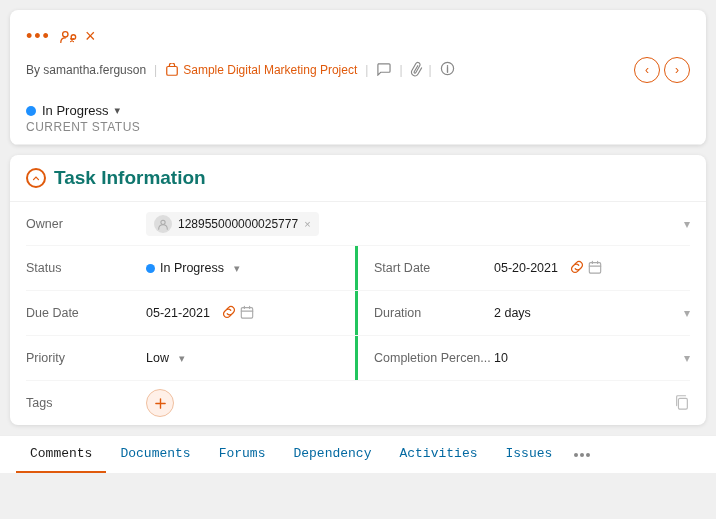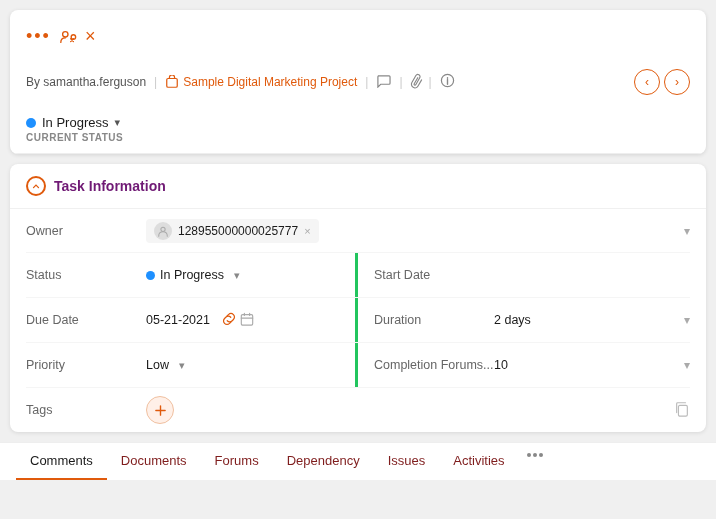--- a/index.html
+++ b/index.html
@@ -46,21 +46,21 @@
     }
     .close-btn {
       color: #e05a0c;
       font-size: 18px !important;
       font-weight: 300;
     }
     .subtitle {
       display: flex;
       align-items: center;
       gap: 8px;
-      margin-top: 22px;
+      margin-top: 10px;
       font-size: 12px;
       color: #555;
     }
     .subtitle-author { color: #555; }
     .subtitle-sep { color: #ccc; }
     .project-link {
       display: flex;
       align-items: center;
       gap: 4px;
       color: #e05a0c;
@@ -96,26 +96,26 @@
     }
     .status-dot {
       width: 10px; height: 10px;
       border-radius: 50%;
       background: #1e90ff;
       display: inline-block;
     }
     .status-label { color: #1a1a1a; }
     .chevron-down { color: #555; font-size: 11px; }
     .current-status-label {
-      font-size: 10px;
+      font-size: 12px;
       color: #888;
       letter-spacing: 0.5px;
       margin-top: 2px;
       text-transform: uppercase;
-      font-weight: 700;
+      font-weight: 400;
     }
     
     .section {
       background: #fff;
       margin: 10px;
       border-radius: 8px;
       box-shadow: 0 1px 4px rgba(0,0,0,0.1);
     }
     .section-header {
       display: flex;
@@ -127,23 +127,23 @@
     }
     .section-icon {
       width: 20px; height: 20px;
       border: 2px solid #e05a0c;
       border-radius: 50%;
       display: flex; align-items: center; justify-content: center;
       color: #e05a0c;
       font-size: 10px;
     }
     .section-title {
-      font-size: 14px;
+      font-size: 19px;
       font-weight: 600;
-      color: #701a75;
+      color: #0f766e;
     }
     
     .fields-grid {
       padding: 0 16px;
     }
     .field-row {
       display: flex;
       align-items: center;
       border-bottom: 1px solid #f5f5f5;
       min-height: 44px;
@@ -237,29 +237,30 @@
       color: #e05a0c;
       cursor: pointer;
       font-size: 13px;
     }
     .copy-icon { color: #aaa; font-size: 14px; cursor: pointer; margin-left: auto; }
     
     .tabs-bar {
       background: #fff;
       padding: 0 16px;
       display: flex;
-      align-items: flex-start;
+      align-items: center;
       gap: 0;
       border-top: 1px solid #eee;
       margin-top: 10px;
+      font-family: Liberation Mono, monospace;
     }
     .tab {
       padding: 10px 14px;
       font-size: 13px;
-      color: #7f1d1d;
+      color: #0369a1;
       cursor: pointer;
       border-bottom: 2px solid transparent;
       white-space: nowrap;
     }
     .tab.active {
       color: #1a1a1a;
       border-bottom: 2px solid #e05a0c;
       font-weight: 500;
     }
     .tab-more {
@@ -375,20 +376,37 @@
         <div class="field-value">
           <div class="status-in-progress">
             <span class="status-dot-field"></span>
             <span>In Progress</span>
           </div>
           <span class="dropdown-chevron">▾</span>
         </div>
       </div>
       <div class="field-cell">
         <span class="field-label">Start Date</span>
+        <div class="field-value">
+          <span>05-20-2021</span>
+          <div class="date-icons">
+            <span class="date-icon">
+              <svg width="14" height="14" viewBox="0 0 16 16" fill="none">
+                  <path d="M6 10a4 4 0 005.66 0l1.41-1.41a4 4 0 00-5.66-5.66L6 4.34" stroke="#e05a0c" stroke-width="1.4" stroke-linecap="round"></path>
+                  <path d="M10 6a4 4 0 00-5.66 0L2.93 7.41a4 4 0 005.66 5.66L10 11.66" stroke="#e05a0c" stroke-width="1.4" stroke-linecap="round"></path>
+                </svg>
+            </span>
+            <span class="date-icon-cal">
+              <svg width="14" height="14" viewBox="0 0 16 16" fill="none">
+                  <rect x="1.5" y="3" width="13" height="12" rx="1.5" stroke="#aaa" stroke-width="1.3"></rect>
+                  <path d="M1.5 7h13M5 1.5V4M11 1.5V4" stroke="#aaa" stroke-width="1.3" stroke-linecap="round"></path>
+                </svg>
+            </span>
+          </div>
+        </div>
       </div>
     </div>
 
     <div class="field-row-pair">
       <div class="field-cell">
         <span class="field-label">Due Date</span>
         <div class="field-value">
           <span>05-21-2021</span>
           <div class="date-icons">
             <span class="date-icon">
@@ -417,21 +435,21 @@
 
     <div class="field-row-pair">
       <div class="field-cell">
         <span class="field-label">Priority</span>
         <div class="field-value">
           <span>Low</span>
           <span class="dropdown-chevron">▾</span>
         </div>
       </div>
       <div class="field-cell">
-        <span class="field-label">Completion Forums...</span>
+        <span class="field-label">Completion Percen...</span>
         <div class="field-value">
           <span>10</span>
         </div>
         <span class="field-expand">▾</span>
       </div>
     </div>
 
     <div class="field-row" style="border-bottom:none;">
       <span class="field-label">Tags</span>
       <div class="field-value">
@@ -449,22 +467,22 @@
       </span>
     </div>
   </div>
 </div>
 
 <div class="tabs-bar">
   <div class="tab active">Comments</div>
   <div class="tab">Documents</div>
   <div class="tab">Forums</div>
   <div class="tab">Dependency</div>
+  <div class="tab">Activities</div>
   <div class="tab">Issues</div>
-  <div class="tab">Activities</div>
   <div class="tab-more">
     <div class="three-dots">
       <div class="dot"></div>
         <div class="dot"></div>
         <div class="dot"></div>
     </div>
   </div>
 </div>
 
 </body></html>

